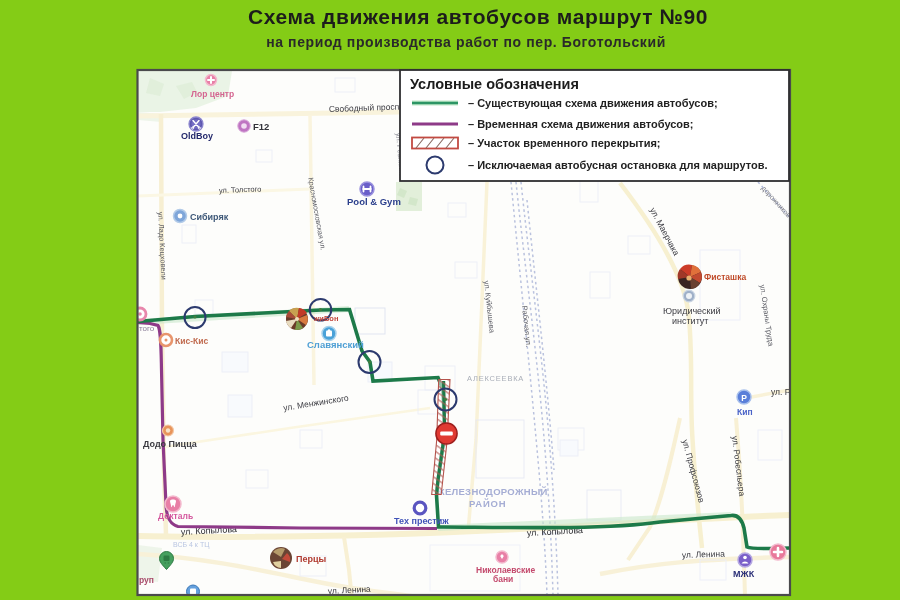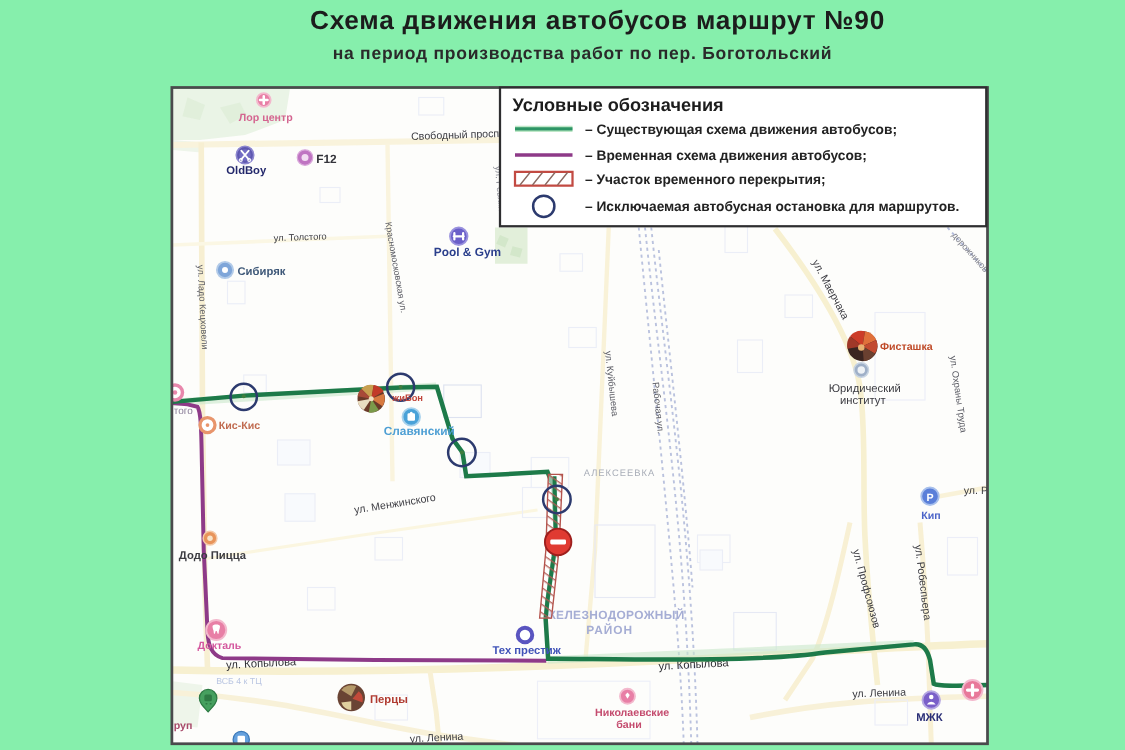--- a/index.html
+++ b/index.html
@@ -1,17 +1,17 @@
 <!DOCTYPE html>
 <html lang="ru"><head>
 <meta charset="utf-8">
 <title>Схема движения автобусов маршрут №90</title>
 <style>
   html,body{margin:0;padding:0;background:#ffffff;}
-  #page{position:relative;width:900px;height:600px;background:#86efac;overflow:hidden;
+  #page{position:relative;width:900px;height:600px;background:#84cc16;overflow:hidden;
         font-family:"Liberation Sans", sans-serif;}
   .title{position:absolute;left:18px;top:5px;width:920px;text-align:center;
          font-size:21px;font-weight:bold;color:#1c1c1c;letter-spacing:0.6px;}
   .subtitle{position:absolute;left:16px;top:34px;width:900px;text-align:center;
          font-size:14px;font-weight:bold;color:#2a2a2a;letter-spacing:0.6px;}
   svg text{font-family:"Liberation Sans", sans-serif;}
 </style>
 </head>
 <body>
 <div id="page">

